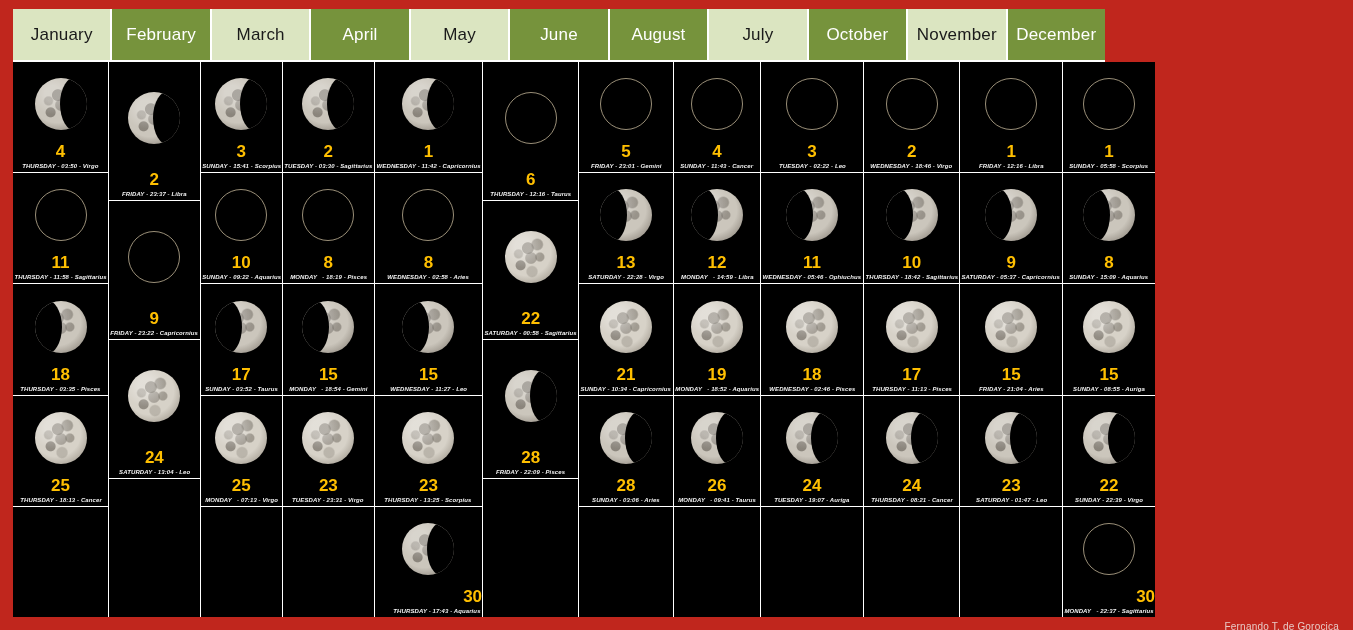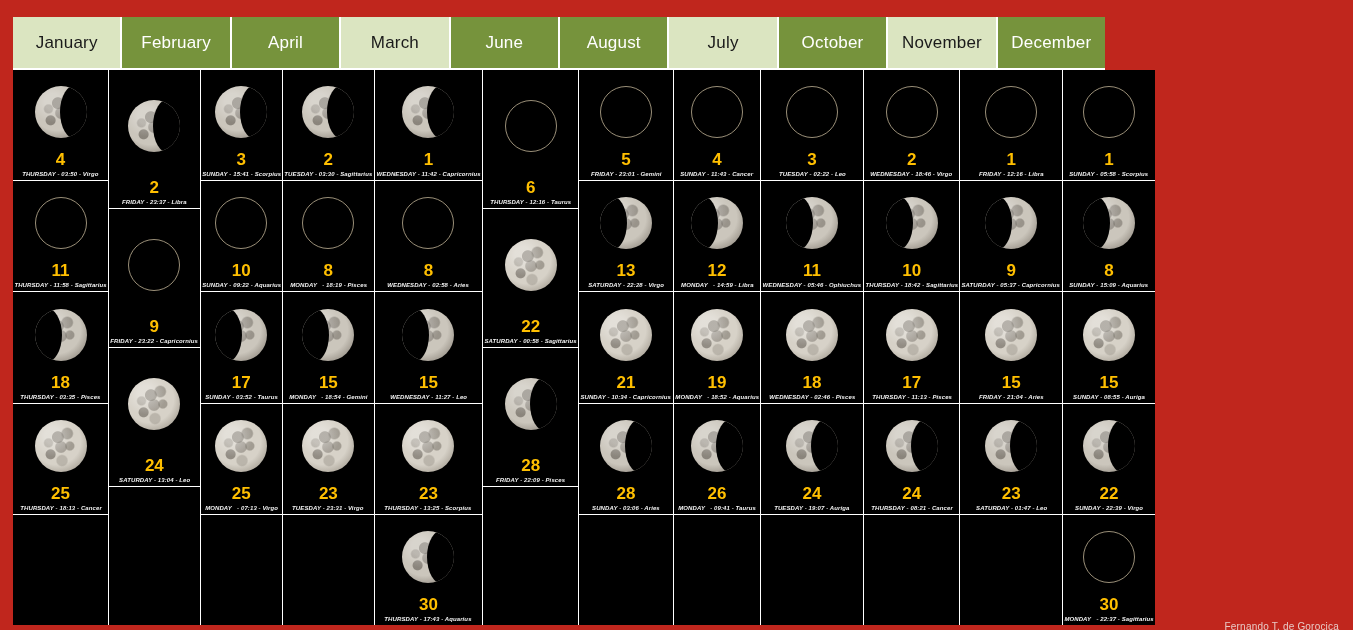--- a/index.html
+++ b/index.html
@@ -12,21 +12,21 @@
   }
   #root {
     position: relative;
     width: 1353px; height: 630px;
     background: #c0261d;
   }
 
   
   #calendar {
     position: absolute;
-    left: 13px; top: 17px;
+    left: 13px; top: 9px;
     width: 1092px; height: 608px;
     display: flex;
     flex-direction: column;
     background: #ffffff;
   }
 
   
   #header-row {
     display: flex;
     height: 51px;
@@ -67,21 +67,21 @@
     background: #000000;
     border-bottom: 1px solid #ffffff;
     position: relative;
     display: flex;
     flex-direction: column;
     align-items: center;
     justify-content: flex-end;
     padding-bottom: 2px;
     overflow: hidden;
   }
-  .cell:last-child { border-bottom: none; }
+  .cell:last-child { border-bottom: none; align-items: flex-end; }
   .cell.empty { justify-content: flex-end; }
 
   
   .moon-wrap {
     flex: 1 1 auto;
     width: 100%;
     display: flex;
     align-items: center;
     justify-content: center;
     padding-top: 3px;
@@ -165,22 +165,23 @@
 </style>
 </head>
 <body>
 
 <div id="root">
   <div id="calendar">
 
     <div id="header-row">
         <div class="month-head light">January</div>
         <div class="month-head dark">February</div>
+        <div class="month-head light">March</div>
         <div class="month-head dark">April</div>
-        <div class="month-head light">March</div>
+        <div class="month-head light">May</div>
         <div class="month-head dark">June</div>
         <div class="month-head dark">August</div>
         <div class="month-head light">July</div>
         <div class="month-head dark">October</div>
         <div class="month-head light">November</div>
         <div class="month-head dark">December</div>
       </div>
 
     <div id="grid-body">
         <div class="month-col">

